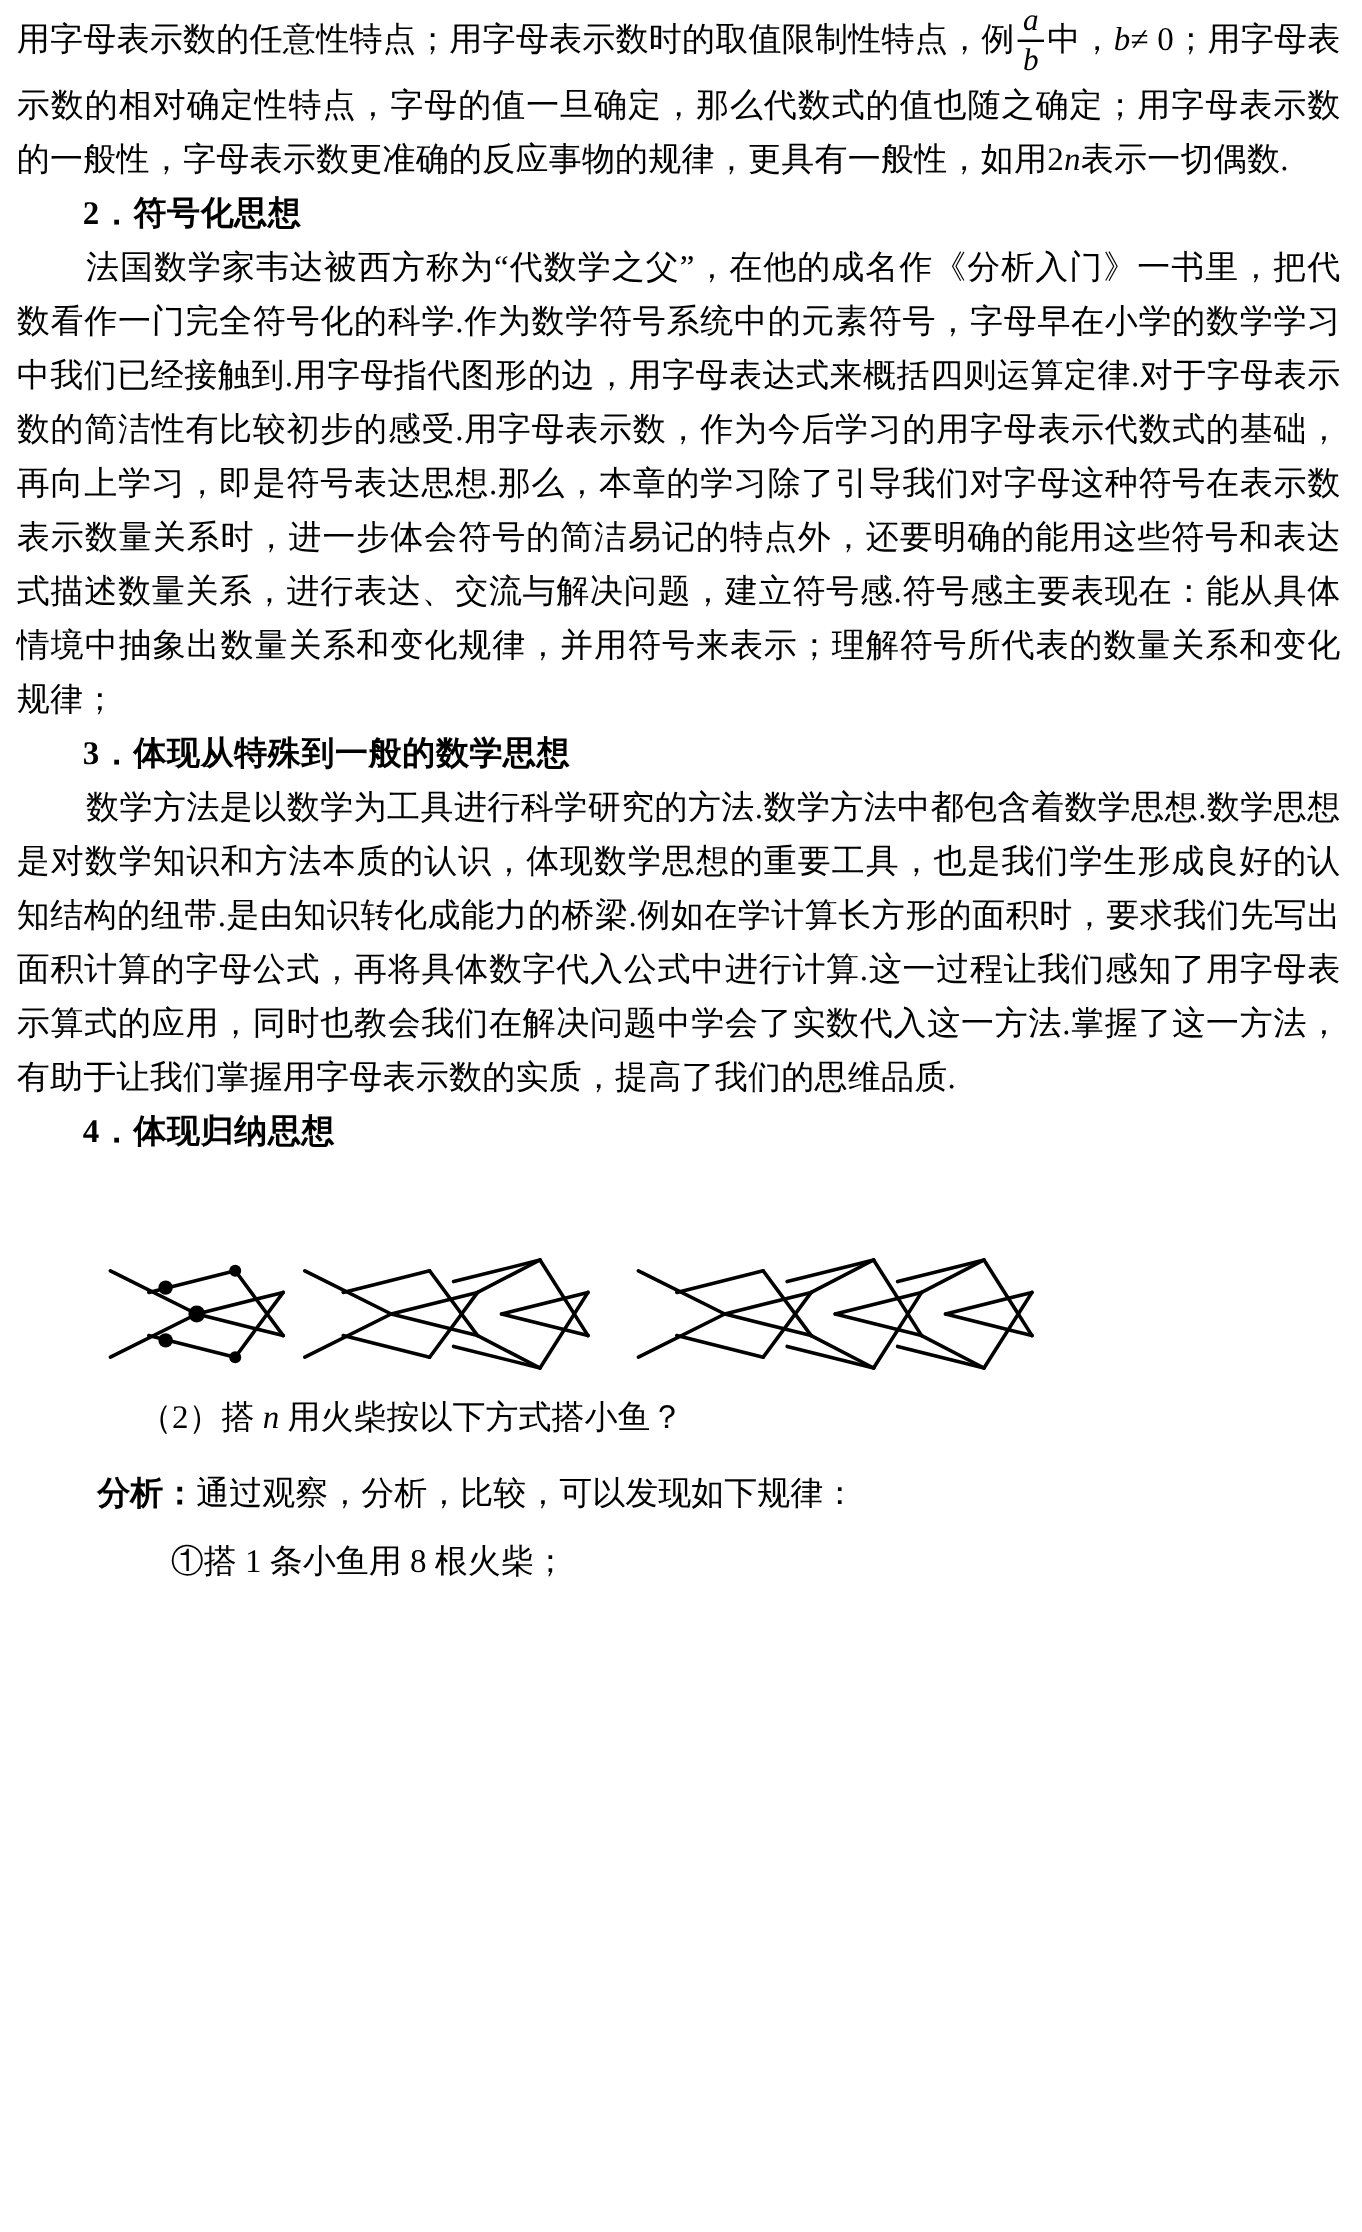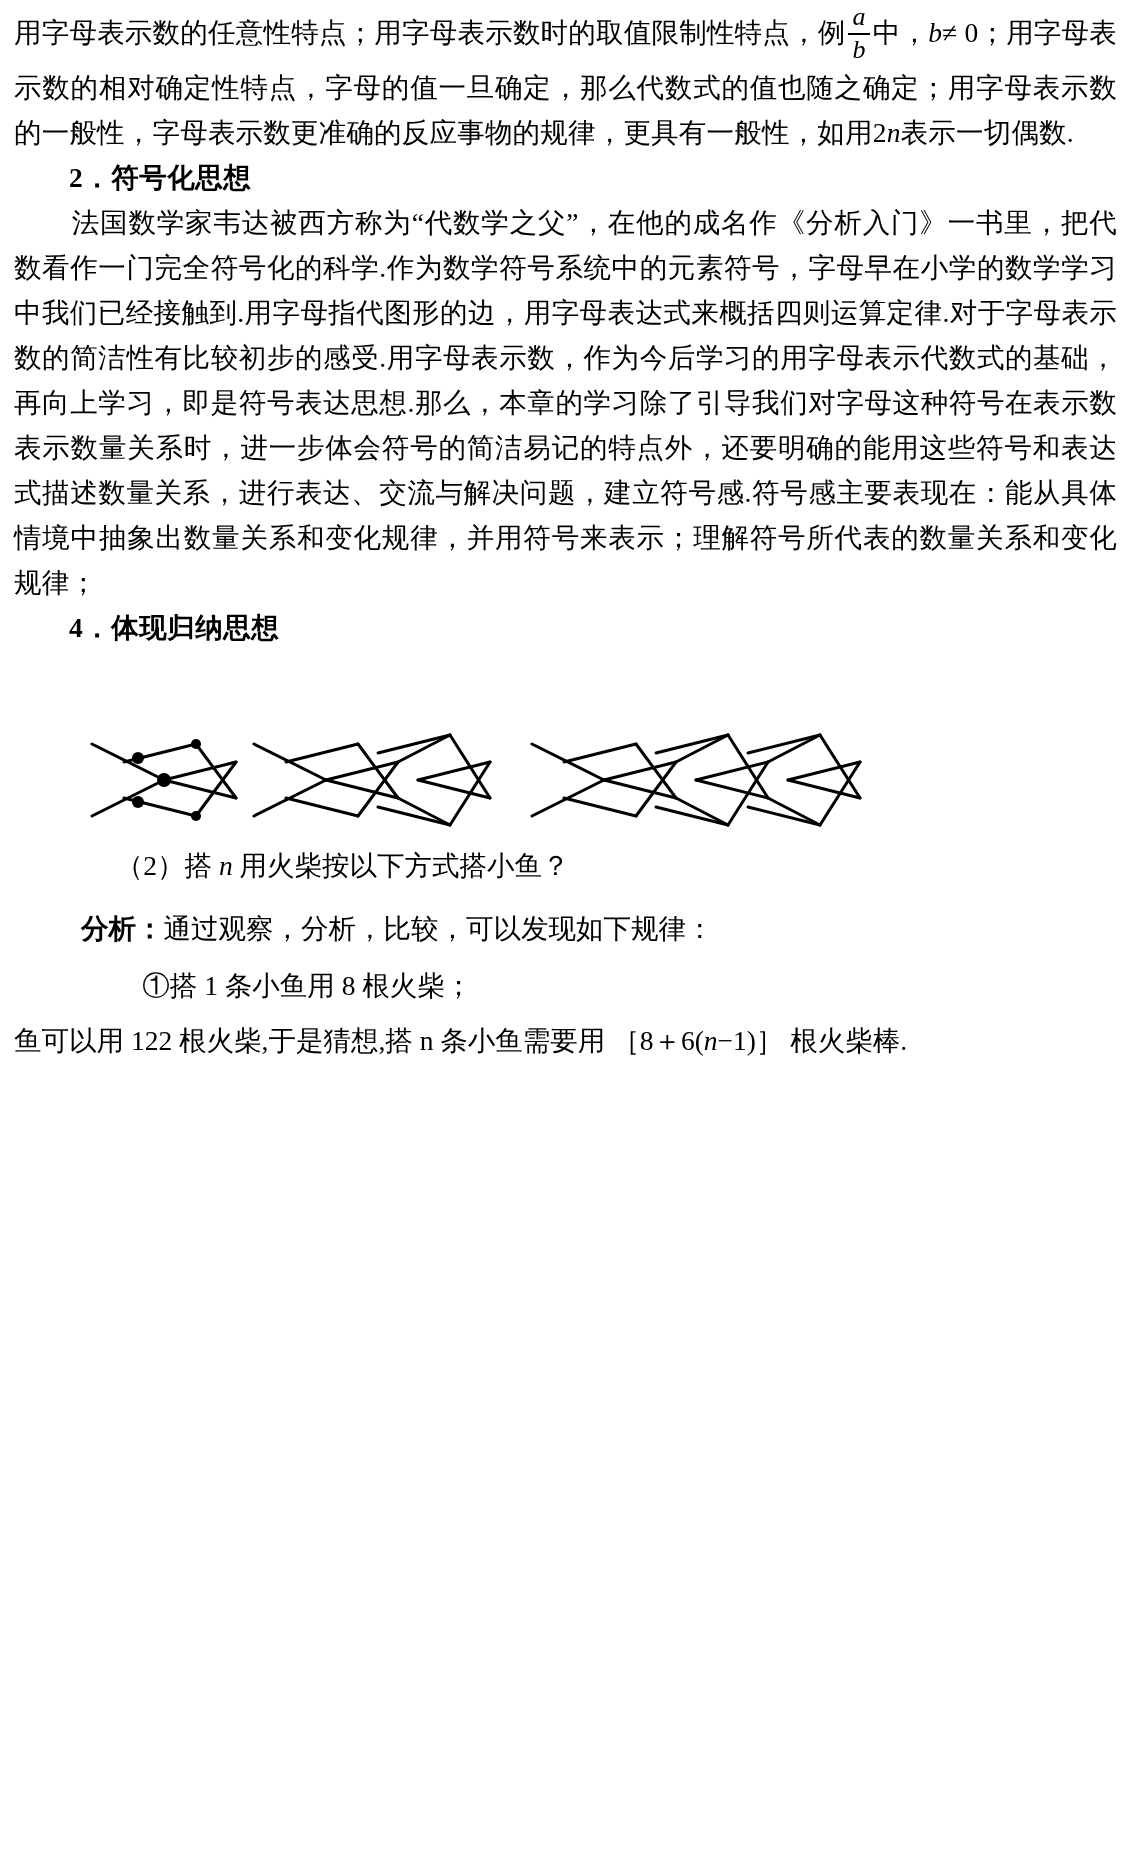--- a/index.html
+++ b/index.html
@@ -121,20 +121,22 @@
 </head>
 <body>
 
 <div class="page">
 
   <p class="para"><span>用字母表示数的任意性特点；用字母表示数时的取值限制性特点，例</span><span class="frac"><span class="num">a</span><span class="bar"></span><span class="den">b</span></span><span>中，</span><span class="math italic-var">b</span><span class="math">≠ 0</span><span>；用字母表示数的相对确定性特点，字母的值一旦确定，那么代数式的值也随之确定；用字母表示数的一般性，字母表示数更准确的反应事物的规律，更具有一般性，如用</span><span class="math">2<span class="italic-var">n</span></span><span>表示一切偶数.</span></p>
 
   <h2 class="heading">2．符号化思想</h2>
   <p class="para indent">法国数学家韦达被西方称为“代数学之父”，在他的成名作《分析入门》一书里，把代数看作一门完全符号化的科学.作为数学符号系统中的元素符号，字母早在小学的数学学习中我们已经接触到.用字母指代图形的边，用字母表达式来概括四则运算定律.对于字母表示数的简洁性有比较初步的感受.用字母表示数，作为今后学习的用字母表示代数式的基础，再向上学习，即是符号表达思想.那么，本章的学习除了引导我们对字母这种符号在表示数表示数量关系时，进一步体会符号的简洁易记的特点外，还要明确的能用这些符号和表达式描述数量关系，进行表达、交流与解决问题，建立符号感.符号感主要表现在：能从具体情境中抽象出数量关系和变化规律，并用符号来表示；理解符号所代表的数量关系和变化规律；</p>
 
+  <h2 class="heading">3．体现从特殊到一般的数学思想</h2>
+  <p class="para indent">数学方法是以数学为工具进行科学研究的方法.数学方法中都包含着数学思想.数学思想是对数学知识和方法本质的认识，体现数学思想的重要工具，也是我们学生形成良好的认知结构的纽带.是由知识转化成能力的桥梁.例如在学计算长方形的面积时，要求我们先写出面积计算的字母公式，再将具体数字代入公式中进行计算.这一过程让我们感知了用字母表示算式的应用，同时也教会我们在解决问题中学会了实数代入这一方法.掌握了这一方法，有助于让我们掌握用字母表示数的实质，提高了我们的思维品质.</p>
 
   <h2 class="heading">4．体现归纳思想</h2>
 
   <div class="figure">
     <svg width="1000" height="175" viewBox="0 0 1000 175" xmlns="http://www.w3.org/2000/svg">
       <g stroke="#000000" stroke-width="3" fill="none" stroke-linecap="round">
 
         <g>
 
           <line x1="78" y1="82" x2="150" y2="118"></line>
@@ -212,15 +214,14 @@
     </svg>
   </div>
 
   <p class="q-line"><span>（2）</span><span>搭 </span><span class="italic-var">n</span><span> 用火柴按以下方式搭小鱼？</span></p>
 
   <div class="spacer-sm"></div>
 
   <p class="analysis"><span class="lead">分析：</span><span>通过观察，分析，比较，可以发现如下规律：</span></p>
 
   <p class="item-line">①搭 1 条小鱼用 8 根火柴；</p>
-  <p class="tail-line"><span>鱼可以用 122 根火柴,于是猜想,搭 n 条小鱼需要用</span>&nbsp;<span class="math">［8＋6(<span class="italic-var">n</span>−1)］</span>&nbsp;<span>根火柴棒.</span></p>
 
 </div>
 
 </body></html>

